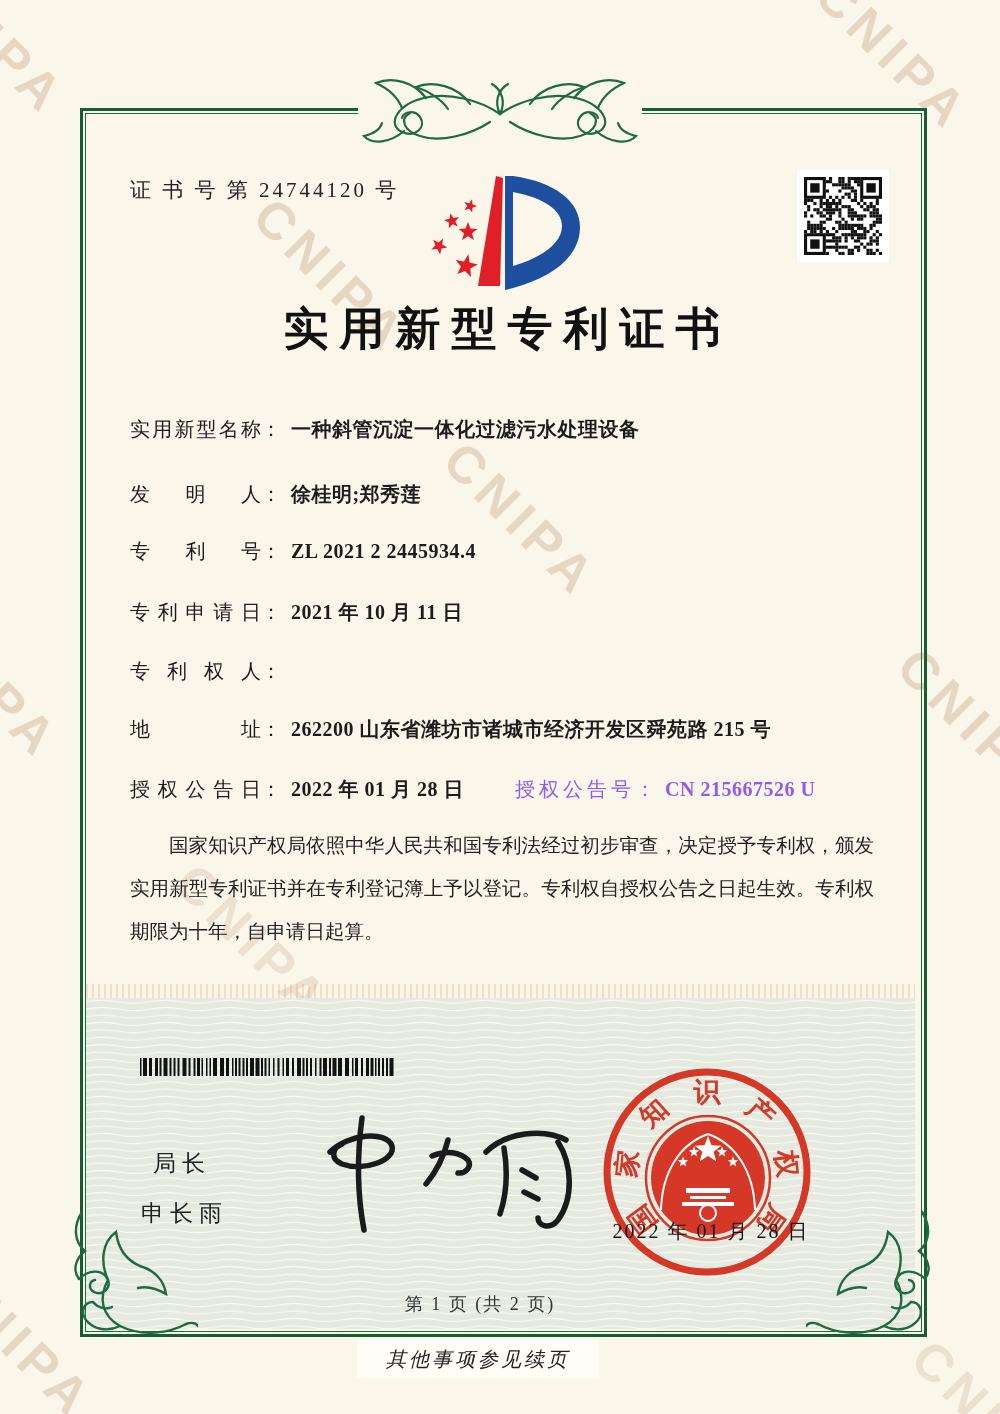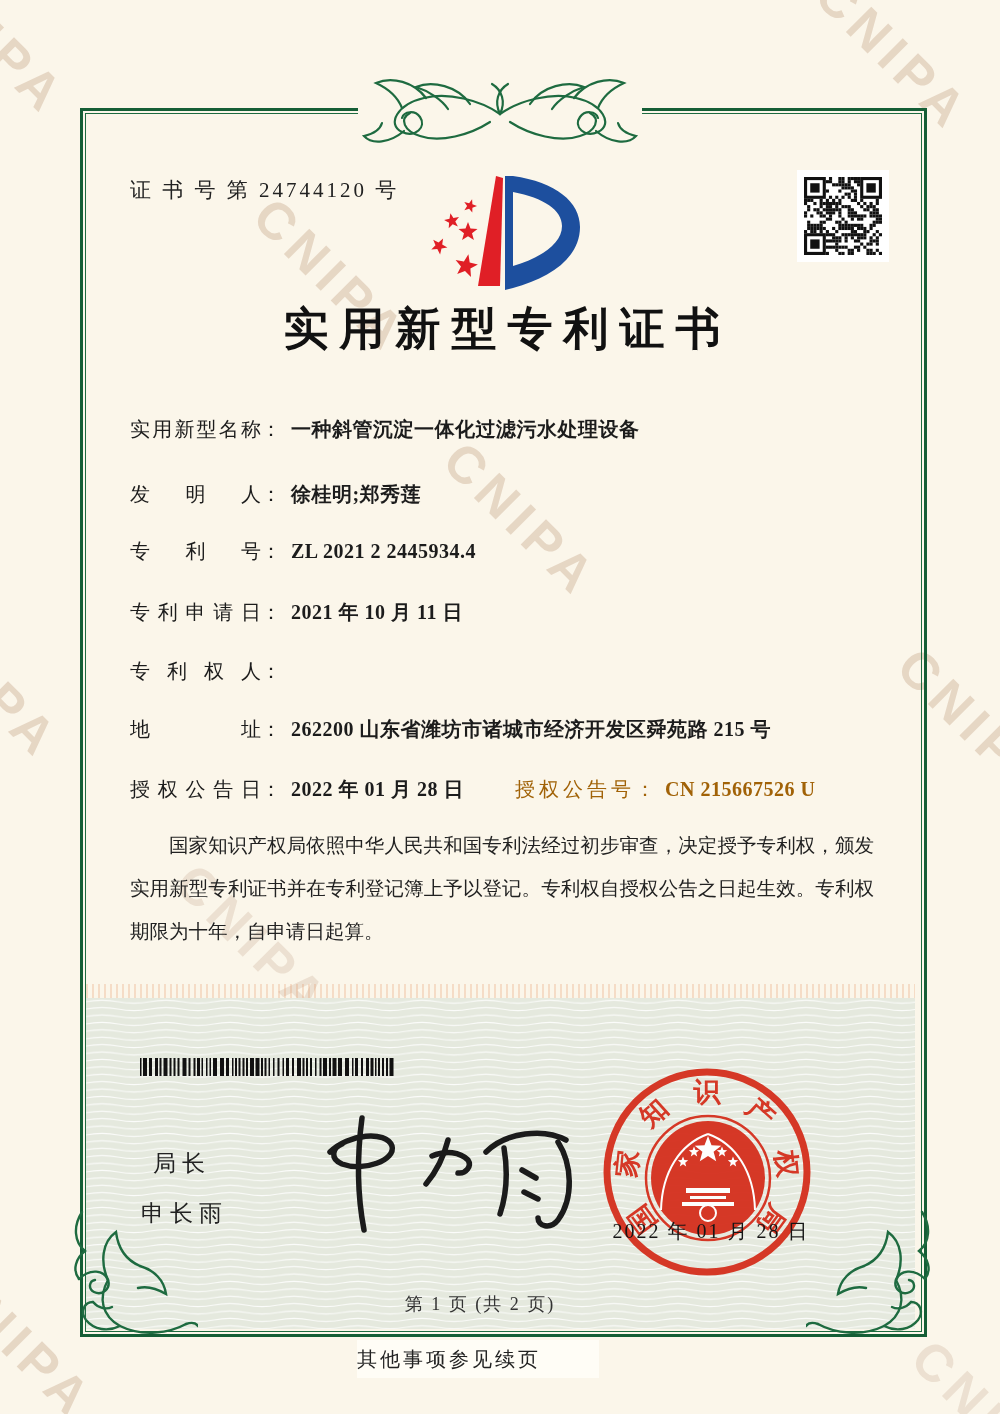--- a/index.html
+++ b/index.html
@@ -24,21 +24,21 @@
   .qr-box{position:absolute;left:797px;top:170px;width:92px;height:92px;background:#ffffff;}
   .qr-box svg{position:absolute;left:7px;top:7px;}
   .doc-title{position:absolute;left:80px;top:299px;width:841px;text-align:center;
              font-size:45px;font-weight:700;letter-spacing:11px;color:#111;padding-left:7px;}
 
   
   .frow{position:absolute;left:130px;display:flex;align-items:baseline;font-size:20px;color:#1c1c1c;}
   .flabel{display:inline-block;width:131px;text-align:justify;text-align-last:justify;}
   .fcolon{display:inline-block;margin-right:10px;}
   .fvalue{white-space:nowrap;letter-spacing:0.5px;font-weight:bold;}
-  .frow2{position:absolute;left:515px;display:flex;align-items:baseline;font-size:20px;color:#a16207;}
+  .frow2{position:absolute;left:515px;display:flex;align-items:baseline;font-size:20px;color:#8b5cf6;}
   .flabel2{letter-spacing:4px;}
 
   
   .bodytext{position:absolute;left:130px;top:824px;width:744px;font-size:19.5px;
             line-height:43px;text-align:justify;color:#222;}
   .bodytext p{margin:0;text-indent:2em;}
 
   
   .speckle{position:absolute;left:86px;top:984px;width:829px;height:14px;
            background:repeating-linear-gradient(90deg,rgba(228,146,96,.26) 0 2px,rgba(0,0,0,0) 2px 6px);}
@@ -50,21 +50,21 @@
   .signature{position:absolute;left:300px;top:1100px;z-index:6;}
 
   .seal{position:absolute;left:595px;top:1060px;z-index:5;opacity:.96;}
   .seal-date{position:absolute;left:611px;top:1218px;width:200px;text-align:center;z-index:7;
              font-size:20px;letter-spacing:2px;color:#151515;}
 
   .page-num{position:absolute;left:80px;top:1292px;width:800px;text-align:center;
             font-size:18px;letter-spacing:2px;color:#333;z-index:4;}
 
   .footer-note{position:absolute;left:357px;top:1340px;width:242px;height:38px;background:#fffdf6;
-               line-height:38px;font-size:20px;letter-spacing:3px;color:#222;}
+               text-align:center;line-height:38px;font-size:20px;letter-spacing:3px;color:#222;font-style:italic;}
 
   .orn{position:absolute;pointer-events:none;}
   .orn-top{left:330px;top:64px;}
   .orn-bl{left:46px;top:1176px;}
   .orn-br{left:806px;top:1176px;transform:scaleX(-1);}
 </style>
 </head>
 <body>
 
 <div class="page">

